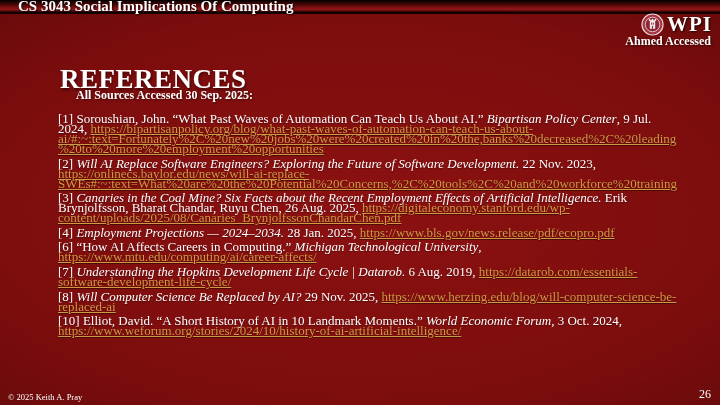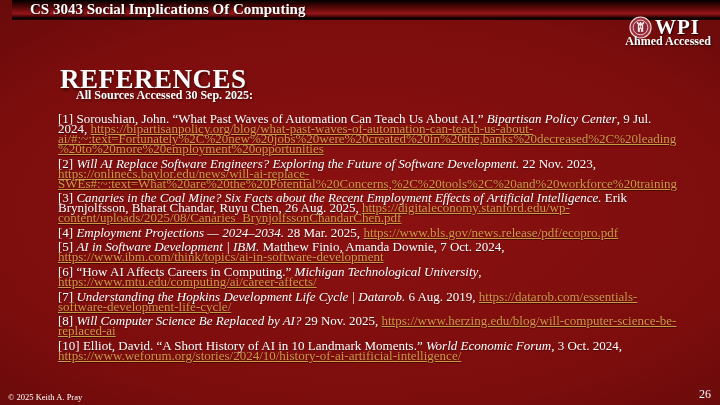--- a/index.html
+++ b/index.html
@@ -4,22 +4,22 @@
 <style>
   * { margin:0; padding:0; box-sizing:border-box; }
   html,body { width:720px; height:405px; }
   body { font-family:"Liberation Serif","DejaVu Serif",serif; }
   .slide {
     position:relative; width:720px; height:405px; overflow:hidden; color:#fff;
     background: radial-gradient(ellipse 130% 115% at 50% 52%,
       var(--bg-center,#8c1111) 0%, #7c0d0d 42%, #5e0909 68%, #3c0505 90%, #2e0404 100%);
   }
   .titlebar {
-    position:absolute; top:0; left:12px; right:0; height:20px;
-    display:flex; align-items:center; padding:0 20px 0 18px;
+    position:absolute; top:0; left:0; right:0; height:14px;
+    display:flex; align-items:center; padding:0 8px 0 18px;
     background: linear-gradient(180deg, #000 0%, #200202 14%, #4c0708 36%,
       #7c1012 58%, #911719 72%, #5c090b 84%, #150101 94%, #000 100%);
     border-bottom:1px solid #1a0000;
   }
   .titlebar-title {
     flex:1; font-size:15px; font-weight:bold; color:#fff;
     text-shadow:1px 1px 2px rgba(0,0,0,.85);
   }
   .logo { display:flex; align-items:center; gap:3px;margin-top:35px; }
   .logo-seal { width:23px; height:23px; display:block; }
@@ -73,22 +73,21 @@
   <div class="author">Ahmed Accessed</div>
 
   <div class="page-title">REFERENCES</div>
 
   <div class="subtitle">All Sources Accessed 30 Sep. 2025:</div>
 
   <div class="refs">
       <p class="ref"><span>[1] Soroushian, John. “What Past Waves of Automation Can Teach Us About AI.” </span><span class="it">Bipartisan Policy Center</span><span>, 9 Jul. 2024, </span><a class="ref-link" href="#">https://bipartisanpolicy.org/blog/what-past-waves-of-automation-can-teach-us-about-ai/#:~:text=Fortunately%2C%20new%20jobs%20were%20created%20in%20the,banks%20decreased%2C%20leading%20to%20more%20employment%20opportunities</a></p>
       <p class="ref"><span>[2] </span><span class="it">Will AI Replace Software Engineers? Exploring the Future of Software Development.</span><span> 22 Nov. 2023, </span><a class="ref-link" href="#">https://onlinecs.baylor.edu/news/will-ai-replace-SWEs#:~:text=What%20are%20the%20Potential%20Concerns,%2C%20tools%2C%20and%20workforce%20training</a></p>
       <p class="ref"><span>[3] </span><span class="it">Canaries in the Coal Mine? Six Facts about the Recent Employment Effects of Artificial Intelligence.</span><span> Erik Brynjolfsson, Bharat Chandar, Ruyu Chen, 26 Aug. 2025, </span><a class="ref-link" href="#">https://digitaleconomy.stanford.edu/wp-content/uploads/2025/08/Canaries_BrynjolfssonChandarChen.pdf</a></p>
-      <p class="ref"><span>[4] </span><span class="it">Employment Projections — 2024–2034.</span><span> 28 Mar. 2025, </span><a class="ref-link" href="#">https://www.bls.gov/news.release/pdf/ecopro.pdf</a></p>
-      <p class="ref"><span>[5] </span><span class="it">AI in Software Development | IBM.</span><span> Matthew Finio, Amanda Downie, 7 Oct. 2024, </span><a class="ref-link" href="#">https://www.ibm.com/think/topics/ai-in-software-development</a></p>
+      <p class="ref"><span>[4] </span><span class="it">Employment Projections — 2024–2034.</span><span> 28 Jan. 2025, </span><a class="ref-link" href="#">https://www.bls.gov/news.release/pdf/ecopro.pdf</a></p>
       <p class="ref"><span>[6] “How AI Affects Careers in Computing.” </span><span class="it">Michigan Technological University</span><span>, </span><a class="ref-link" href="#">https://www.mtu.edu/computing/ai/career-affects/</a></p>
       <p class="ref"><span>[7] </span><span class="it">Understanding the Hopkins Development Life Cycle | Datarob.</span><span> 6 Aug. 2019, </span><a class="ref-link" href="#">https://datarob.com/essentials-software-development-life-cycle/</a></p>
       <p class="ref"><span>[8] </span><span class="it">Will Computer Science Be Replaced by AI?</span><span> 29 Nov. 2025, </span><a class="ref-link" href="#">https://www.herzing.edu/blog/will-computer-science-be-replaced-ai</a></p>
       <p class="ref"><span>[10] Elliot, David. “A Short History of AI in 10 Landmark Moments.” </span><span class="it">World Economic Forum</span><span>, 3 Oct. 2024, </span><a class="ref-link" href="#">https://www.weforum.org/stories/2024/10/history-of-ai-artificial-intelligence/</a></p>
     </div>
 
   <div class="footer-left">© 2025 Keith A. Pray</div>
   <div class="footer-right">26</div>
 
 </div>

